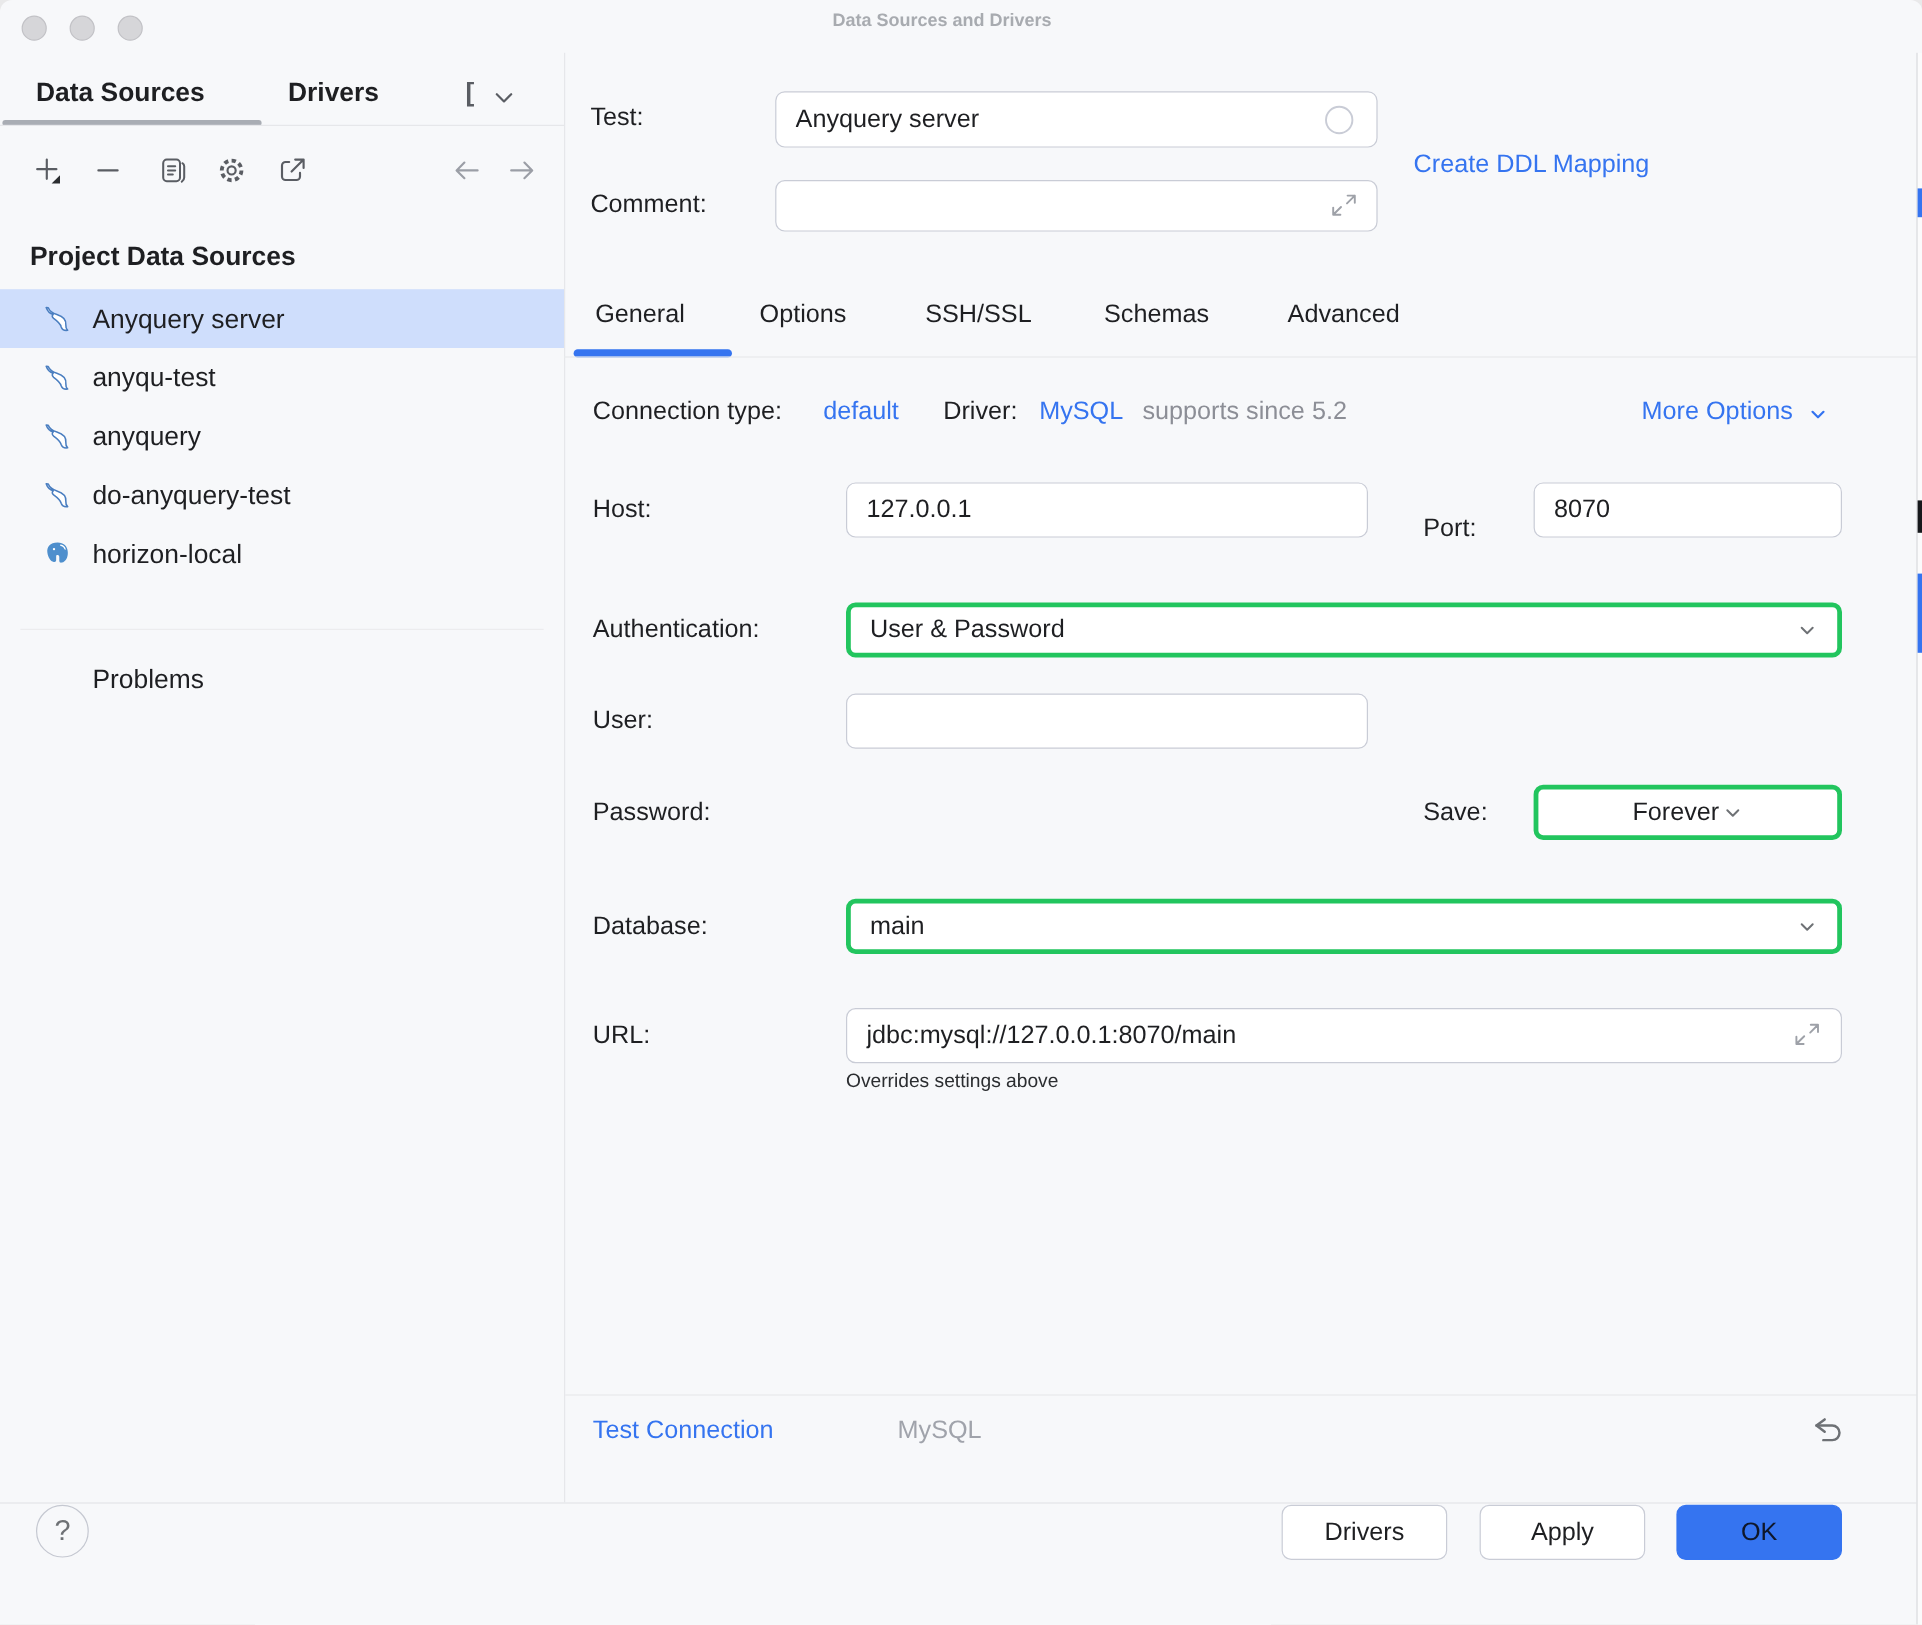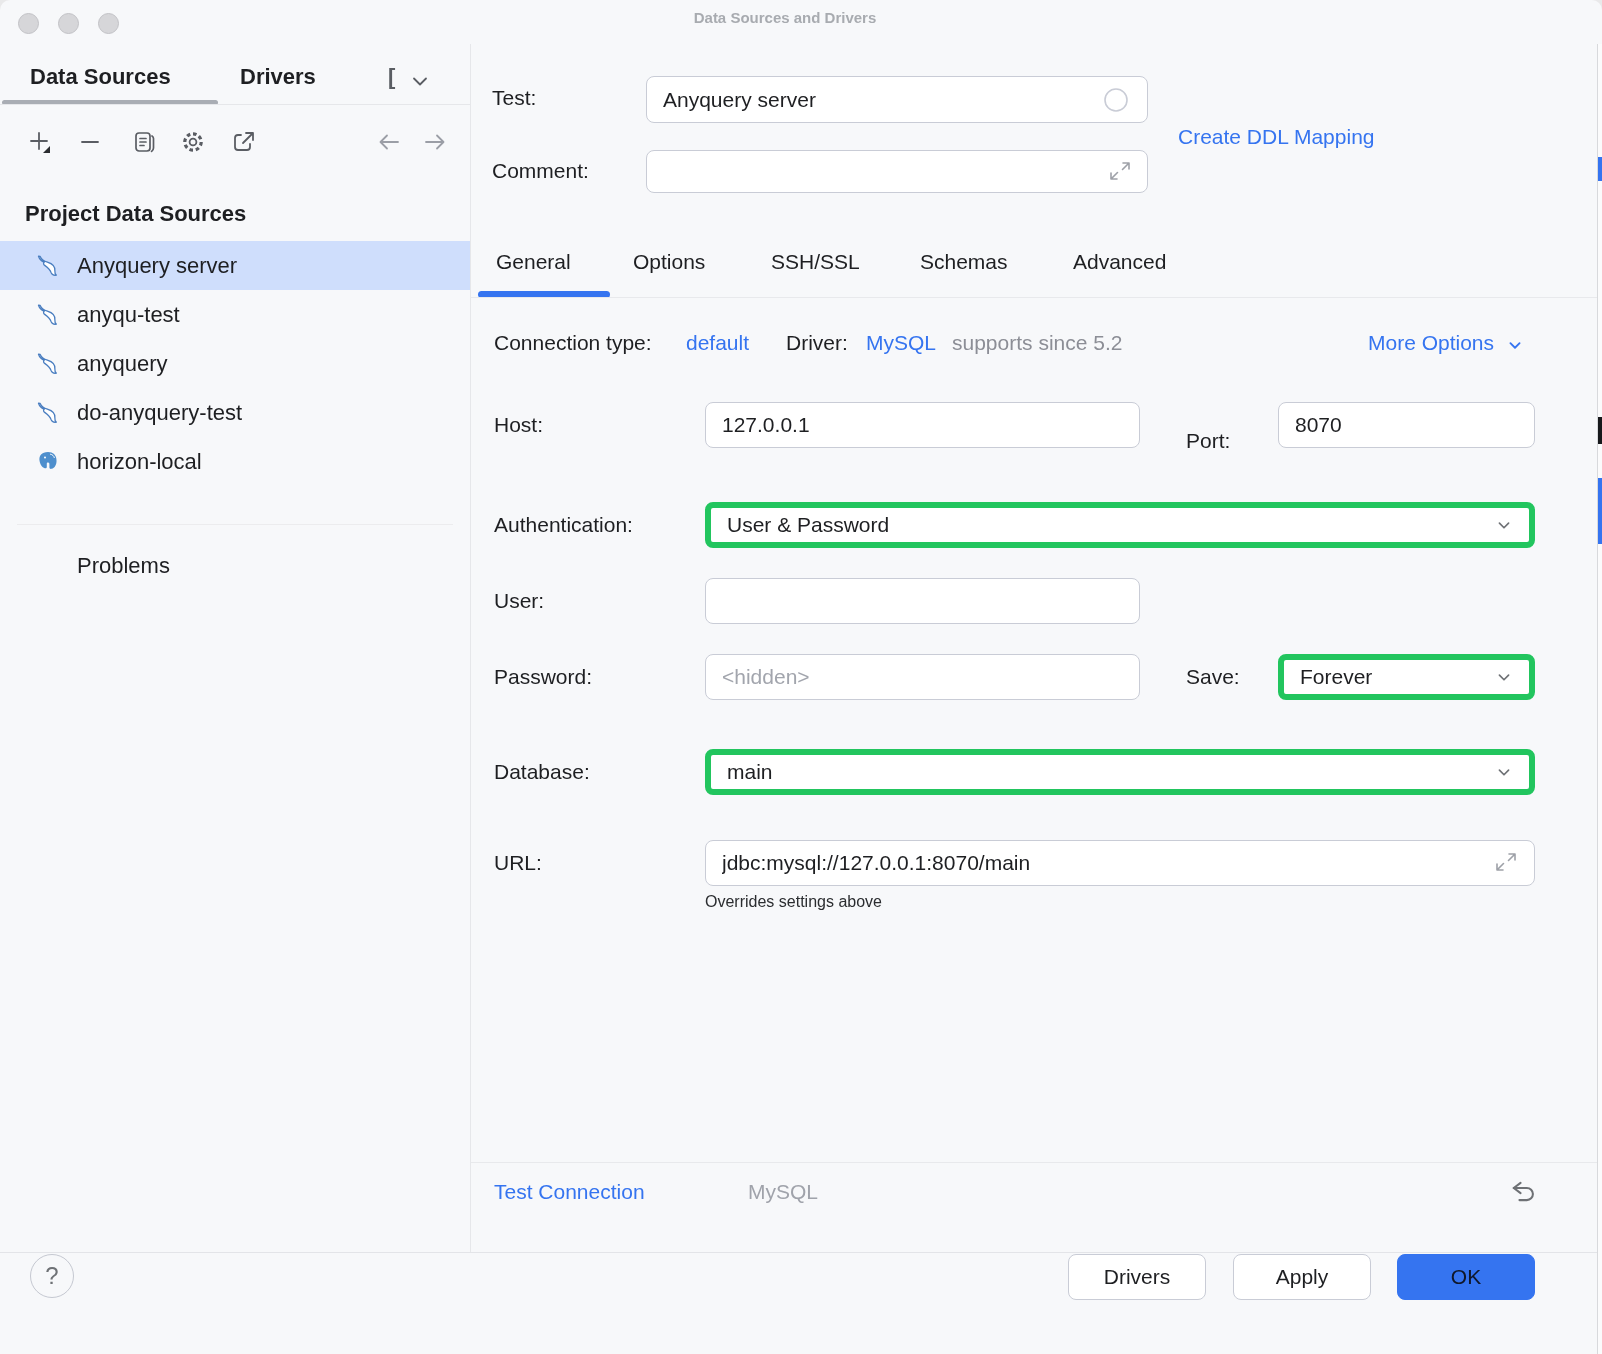--- a/index.html
+++ b/index.html
@@ -14,21 +14,21 @@
   .bold{font-weight:bold;}
   .link{color:#3574f0;cursor:pointer;}
   .gray{color:#8c8e96;}
   .inp{
     position:absolute;border:1px solid #c9ccd6;border-radius:8px;background:#fff;
     font-family:"Liberation Sans",sans-serif;font-size:21px;color:#1e1f22;
     padding:0 16px;outline:none;
   }
   .inp::placeholder{color:#a2a5ad;}
   .sel{
-    position:absolute;border:6px solid #22c55e;border-radius:8px;background:#fff;
+    position:absolute;border:4px solid #22c55e;border-radius:8px;background:#fff;
     display:flex;align-items:center;justify-content:space-between;
     font-size:21px;padding:0 14px 0 16px;cursor:pointer;
   }
   .hairline{position:absolute;background:#e6e7ea;}
   .titlebar-title{
     position:absolute;top:9px;left:0;width:1570px;text-align:center;
     font-size:15px;font-weight:bold;color:#a8abb0;
   }
   .traffic{position:absolute;top:13px;width:21px;height:21px;border-radius:50%;
     background:#d6d6d9;border:1px solid #c2c2c6;}
@@ -219,23 +219,22 @@
     <span>User &amp; Password</span>
     <svg width="22" height="22" viewBox="0 0 24 24" fill="none" stroke="#6e7175" stroke-width="1.8" stroke-linecap="round" stroke-linejoin="round">
         <path d="M7 10 L12 15 L17 10"></path>
       </svg>
   </div>
 
   <span class="lbl" style="left:494px;top:589px;">User:</span>
   <input class="inp" style="left: 705px; top: 578px; width: 435px; height: 46px;" value="">
 
   <span class="lbl" style="left:494px;top:665px;">Password:</span>
-  <input class="inp" style="left: 705px; top: 654px; width: 435px; height: 46px;" placeholder="&lt;hidden&gt;">
   <span class="lbl" style="left:1186px;top:665px;">Save:</span>
-  <div class="sel" style="left:1278px;top:654px;width:257px;height:46px;">
+  <div class="sel" style="left:1278px;top:654px;width:257px;height:46px;justify-content:center;">
     <span>Forever</span>
     <svg width="22" height="22" viewBox="0 0 24 24" fill="none" stroke="#6e7175" stroke-width="1.8" stroke-linecap="round" stroke-linejoin="round">
         <path d="M7 10 L12 15 L17 10"></path>
       </svg>
   </div>
 
   <span class="lbl" style="left:494px;top:760px;">Database:</span>
   <div class="sel" style="left:705px;top:749px;width:830px;height:46px;">
     <span>main</span>
     <svg width="22" height="22" viewBox="0 0 24 24" fill="none" stroke="#6e7175" stroke-width="1.8" stroke-linecap="round" stroke-linejoin="round">

